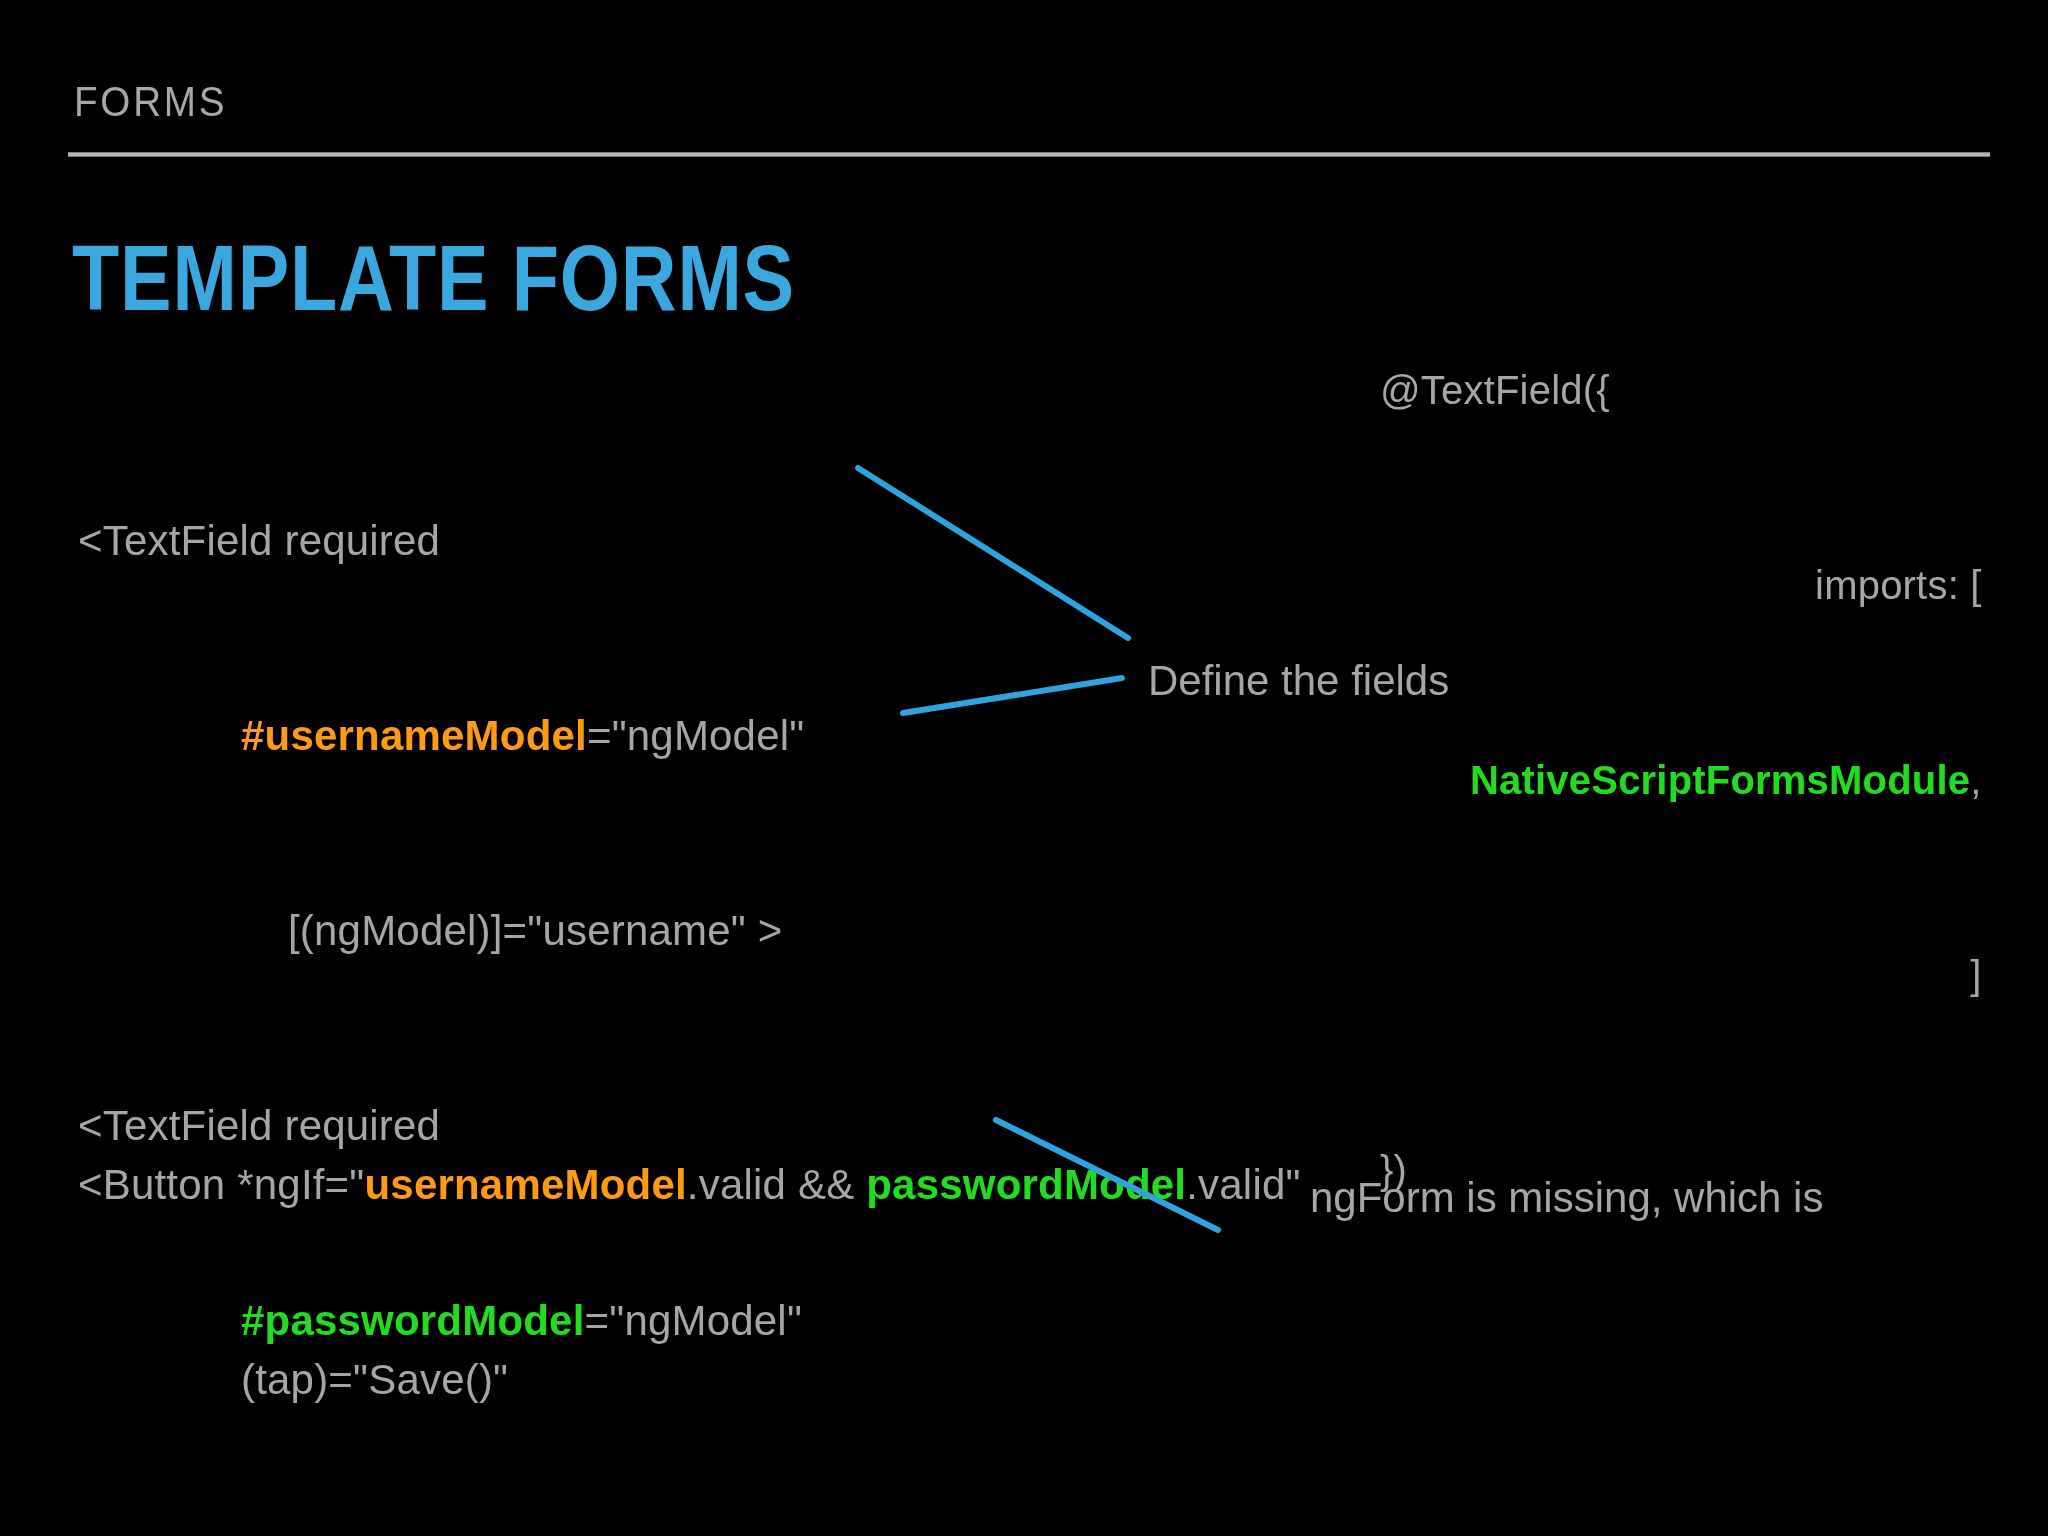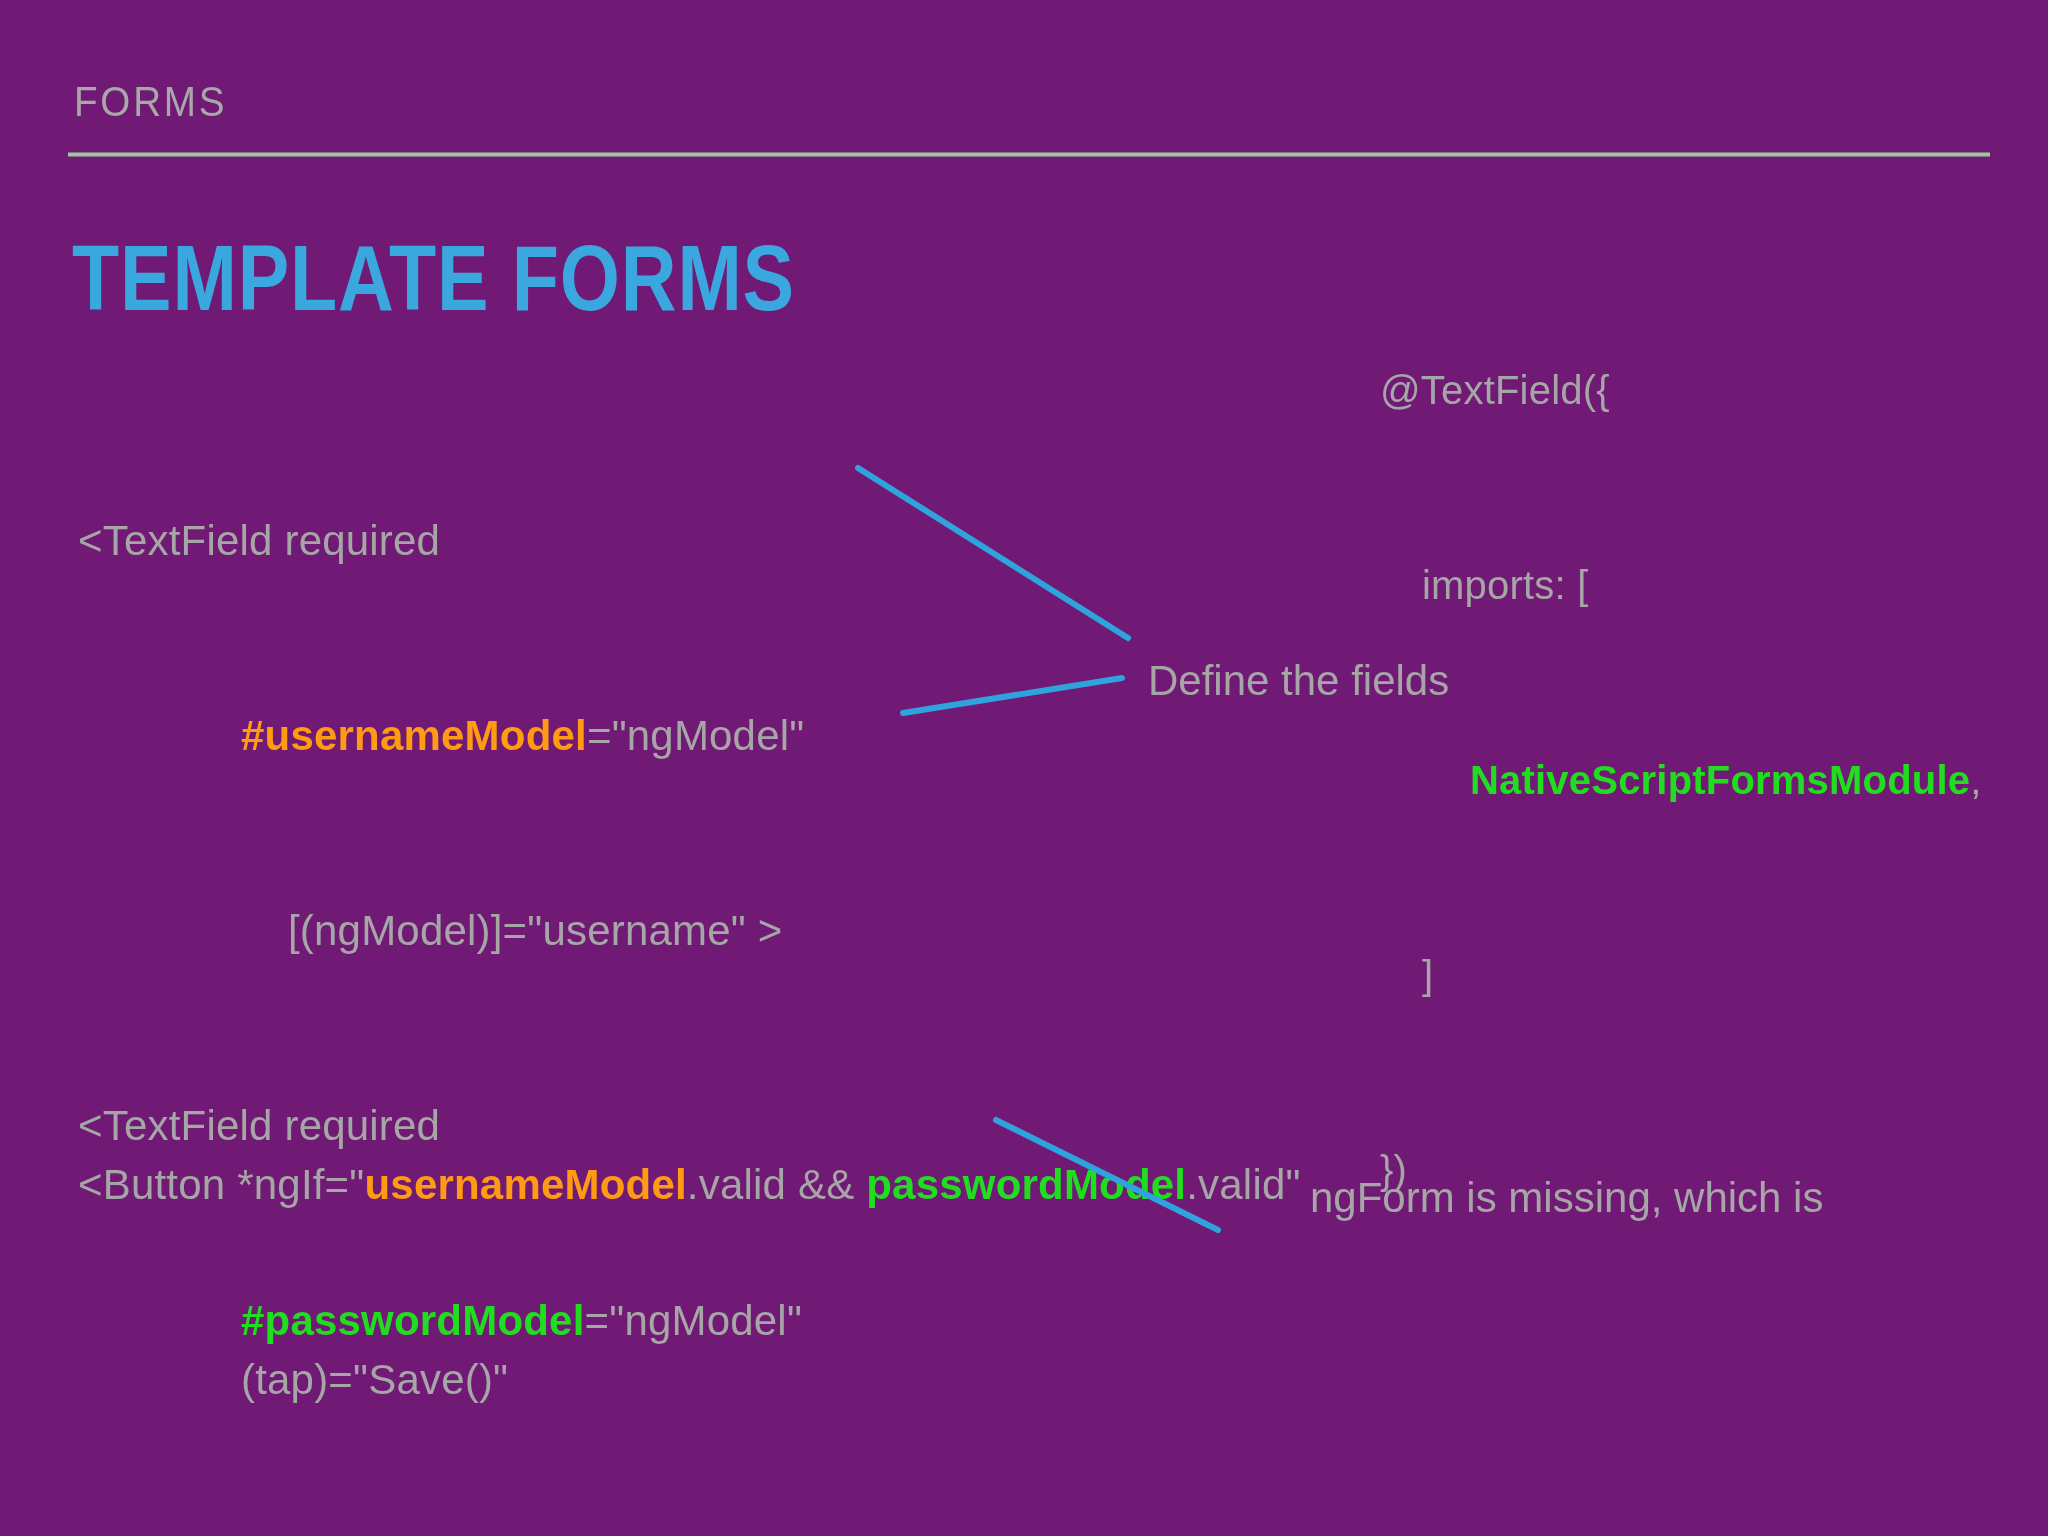--- a/index.html
+++ b/index.html
@@ -4,21 +4,21 @@
 <style>
   html, body {
     margin: 0;
     padding: 0;
     background: #1c1c1c;
   }
   #slide {
     position: relative;
     width: 2048px;
     height: 1536px;
-    background: #701a75;
+    background: #000000;
     overflow: hidden;
     font-family: "Liberation Sans", sans-serif;
     -webkit-font-smoothing: antialiased;
   }
 
   
   .kicker {
     position: absolute;
     left: 74px;
     top: 78px;
@@ -79,21 +79,21 @@
 
   #code-textfields { left: 78px; top: 378px; }
   #code-button     { left: 78px; top: 1022px; }
 
   #code-ngmodule {
     left: 1380px;
     top: 228px;
     font-size: 40px;
     line-height: 65px;
   }
-  #code-ngmodule .ind1 { padding-left: 42px; }
+  #code-ngmodule .ind1 { padding-left: 42px; text-align: right; }
   #code-ngmodule .ind2 { padding-left: 90px; }
 
   
   .note {
     position: absolute;
     color: #a6a6a6;
     font-size: 42px;
     line-height: 65px;
     font-weight: 400;
     white-space: pre-line;

